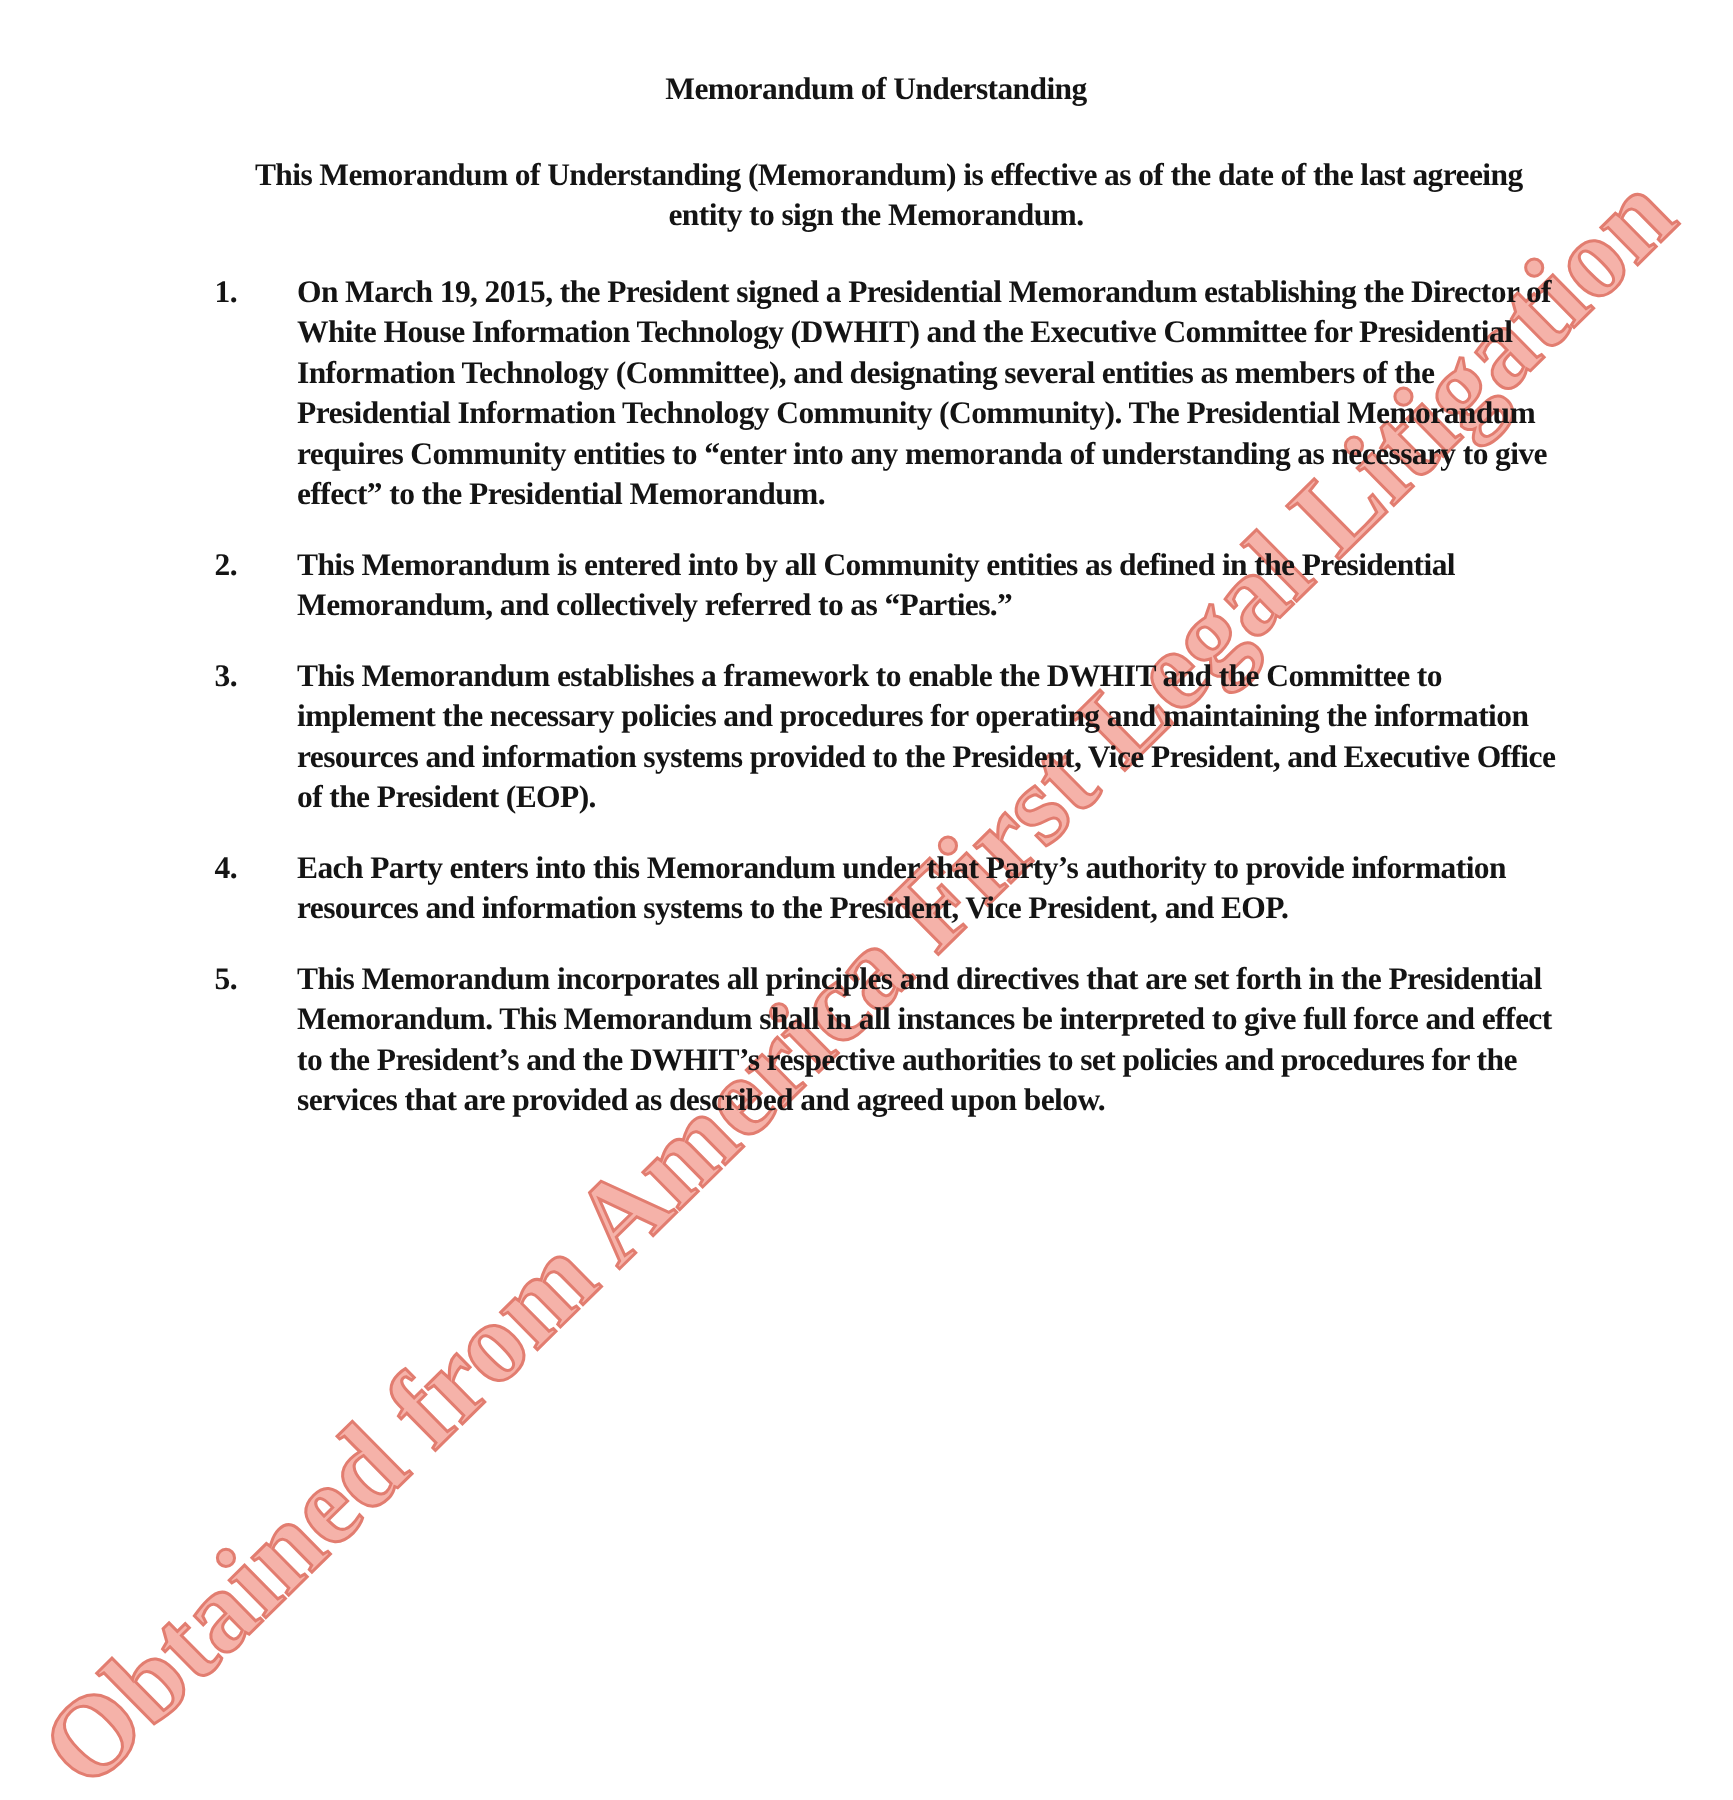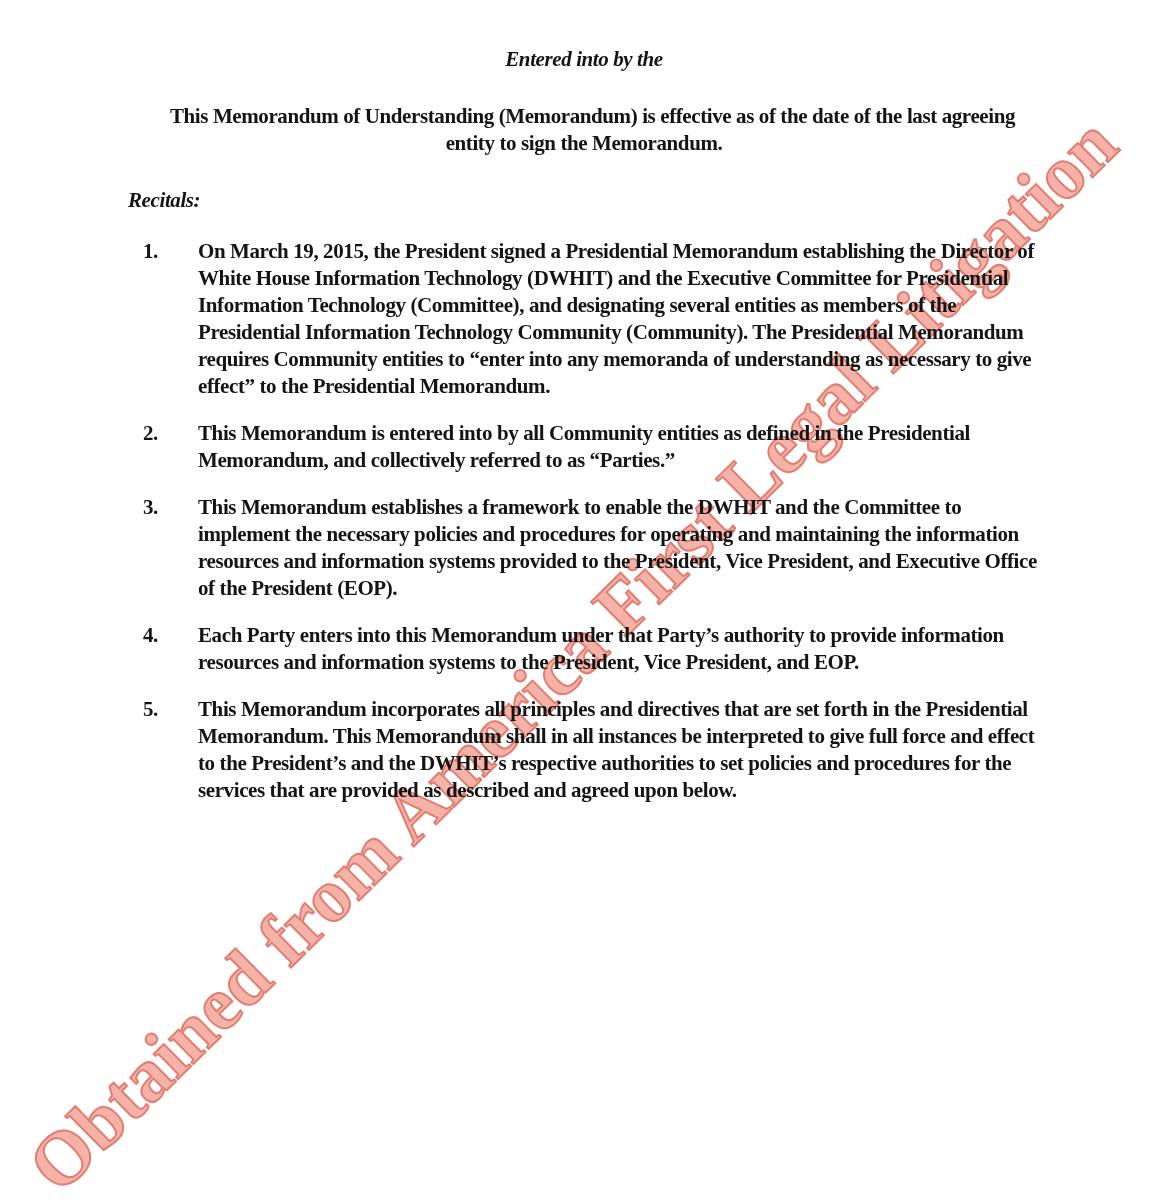--- a/index.html
+++ b/index.html
@@ -79,29 +79,28 @@
 </style>
 </head>
 <body>
 
 <div class="page">
 
   <div class="watermark" style="color: rgb(245, 178, 169); -webkit-text-stroke: 2px rgb(226, 125, 112);">Obtained from America First Legal Litigation</div>
 
   <div class="content">
 
+    <div class="heading">Memorandum of Understanding</div>
 
-    <div class="heading italic">Entered into by the</div>
 
 
 
 
     <p class="intro">This Memorandum of Understanding (Memorandum) is effective as of the date of the last agreeing entity to sign the Memorandum.</p>
 
-    <div class="recitals-label italic">Recitals:</div>
 
     <div class="recital-list">
 
       <div class="recital-item">
         <span class="recital-num">1.</span>
         <span class="recital-text">On March 19, 2015, the President signed a Presidential Memorandum establishing the Director of White House Information Technology (DWHIT) and the Executive Committee for Presidential Information Technology (Committee), and designating several entities as members of the Presidential Information Technology Community (Community). The Presidential Memorandum requires Community entities to “enter into any memoranda of understanding as necessary to give effect” to the Presidential Memorandum.</span>
       </div>
 
       <div class="recital-item">
         <span class="recital-num">2.</span>

